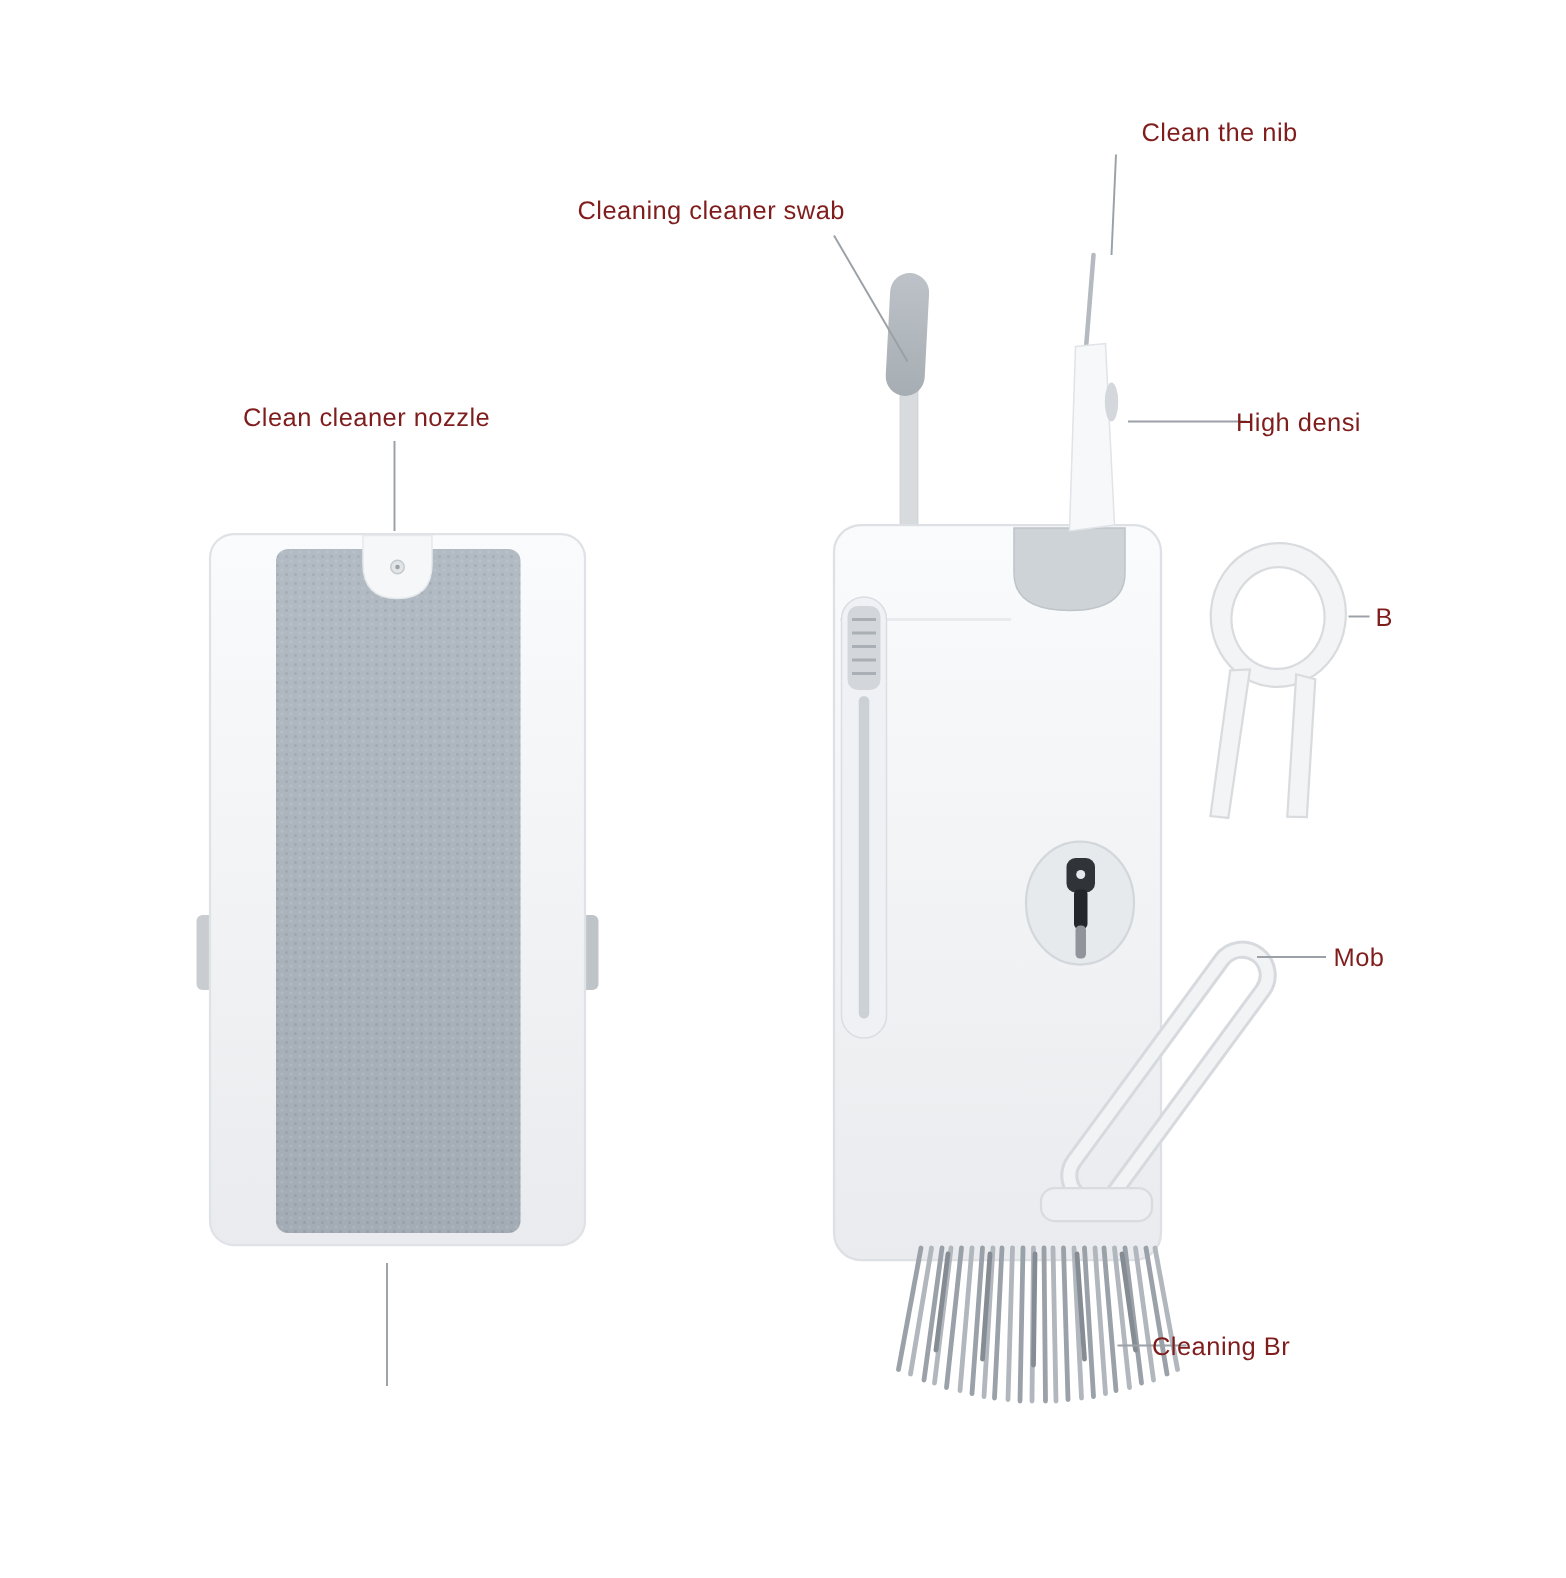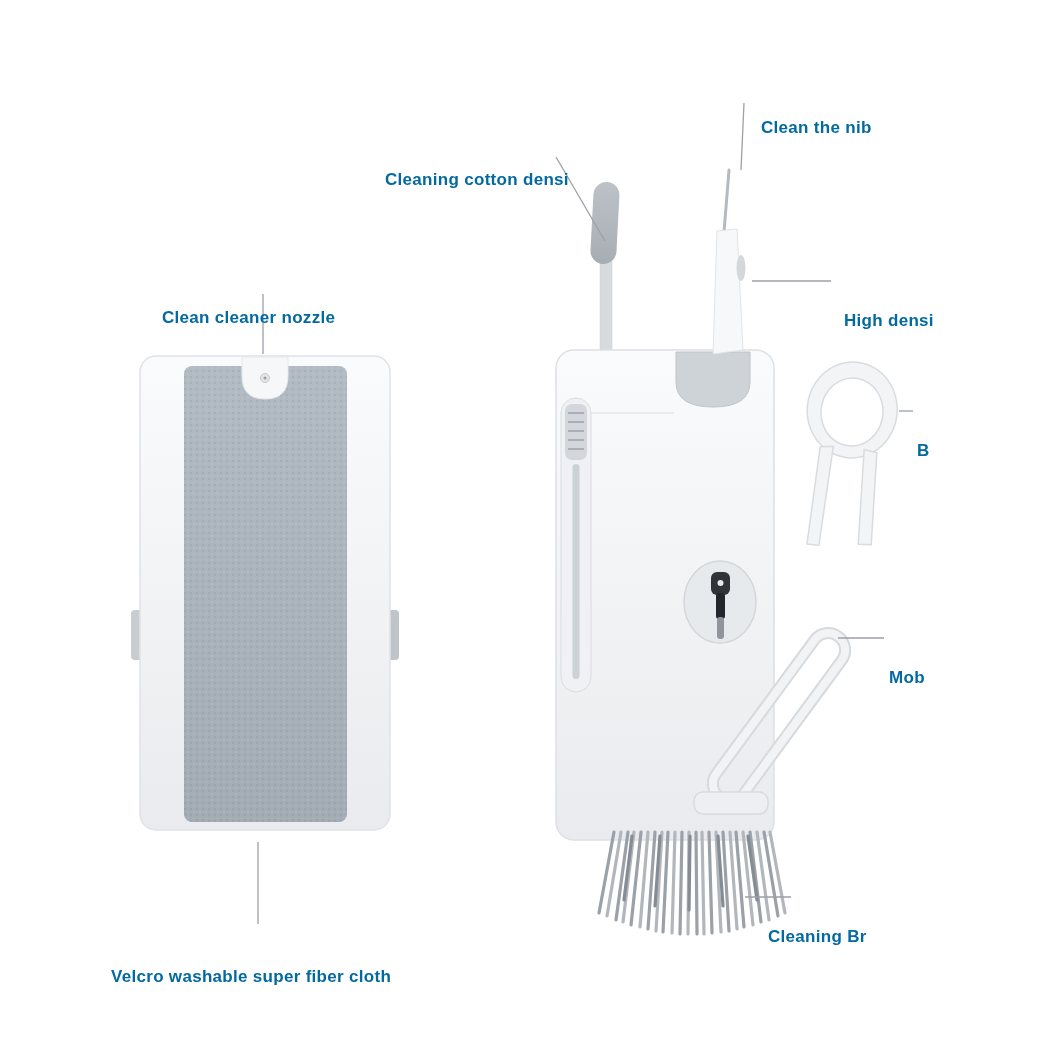--- a/index.html
+++ b/index.html
@@ -7,26 +7,25 @@
     position:relative;
     width:1044px;height:1052px;
     background:#ffffff;
     overflow:hidden;
     font-family:"Liberation Sans", sans-serif;
   }
   #art{position:absolute;left:0;top:0;}
   .label{
     position:absolute;
     font-size:17px;
-    font-weight:700;
+    font-weight:400;
     letter-spacing:.3px;
-    color:#0369a1;
+    color:#7f1d1d;
     white-space:nowrap;
     user-select:none;
-    margin-top:39px;
   }
   .leader{stroke:#9ba1a7;stroke-width:1.3;fill:none;}
   .b1{stroke:#9aa1a8;}
   .b2{stroke:#b1b7bd;}
   .b3{stroke:#858c93;}
 </style>
 </head>
 <body>
 
 <div id="stage">
@@ -156,28 +155,27 @@
       <line class="leader" x1="556" y1="157" x2="605" y2="241"></line>
       <line class="leader" x1="263" y1="294" x2="263" y2="354"></line>
       <line class="leader" x1="752" y1="281" x2="831" y2="281"></line>
       <line class="leader" x1="899" y1="411" x2="913" y2="411"></line>
       <line class="leader" x1="838" y1="638" x2="884" y2="638"></line>
       <line class="leader" x1="745" y1="897" x2="791" y2="897"></line>
       <line class="leader" x1="258" y1="842" x2="258" y2="924"></line>
     </g>
   </svg>
 
-  <div class="label" style="left:385px;top:131px;">Cleaning cotton densi</div>
+  <div class="label" style="left:385px;top:131px;">Cleaning cleaner swab</div>
 
   <div class="label" style="left:761px;top:79px;">Clean the nib</div>
 
   <div class="label" style="left:162px;top:269px;">Clean cleaner nozzle</div>
 
-  <div class="label" style="left:844px;top:272px;">High densi</div>
+  <div class="label" style="left:824px;top:272px;">High densi</div>
 
   <div class="label" style="left:917px;top:402px;">B</div>
 
   <div class="label" style="left:889px;top:629px;text-align:center;">Mob</div>
 
   <div class="label" style="left:768px;top:888px;">Cleaning Br</div>
 
-  <div class="label" style="left:111px;top:928px;">Velcro washable super fiber cloth</div>
 </div>
 
 </body></html>

